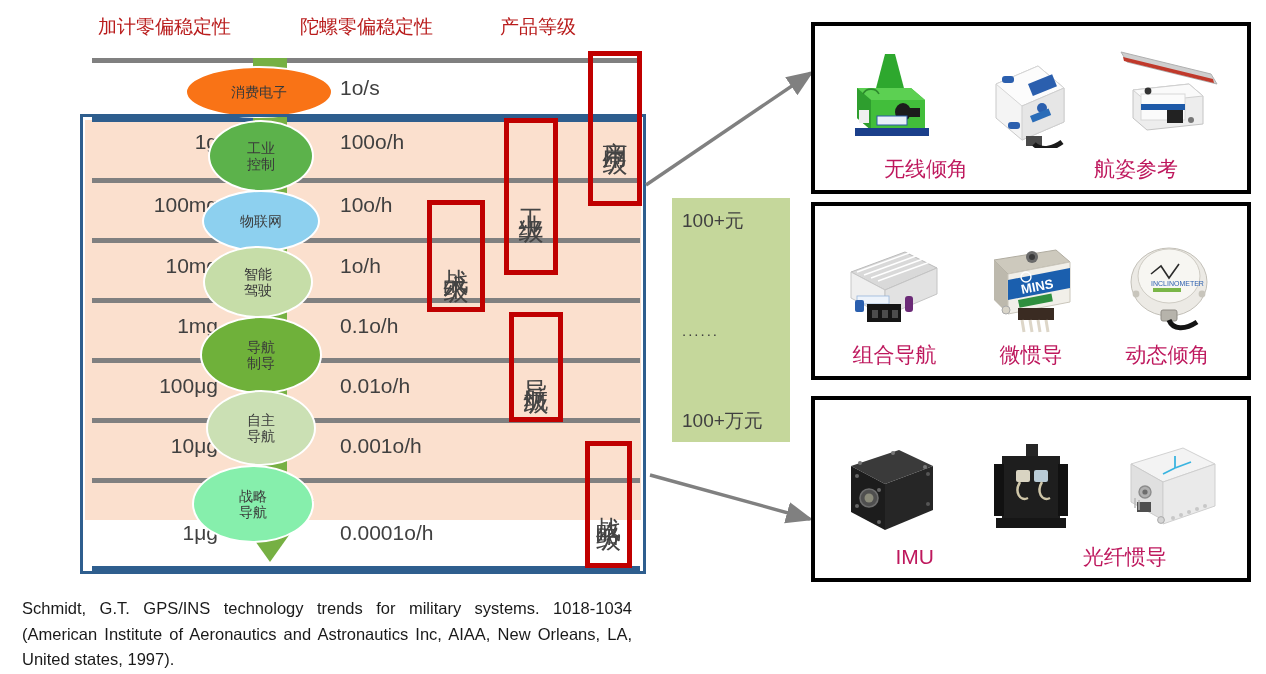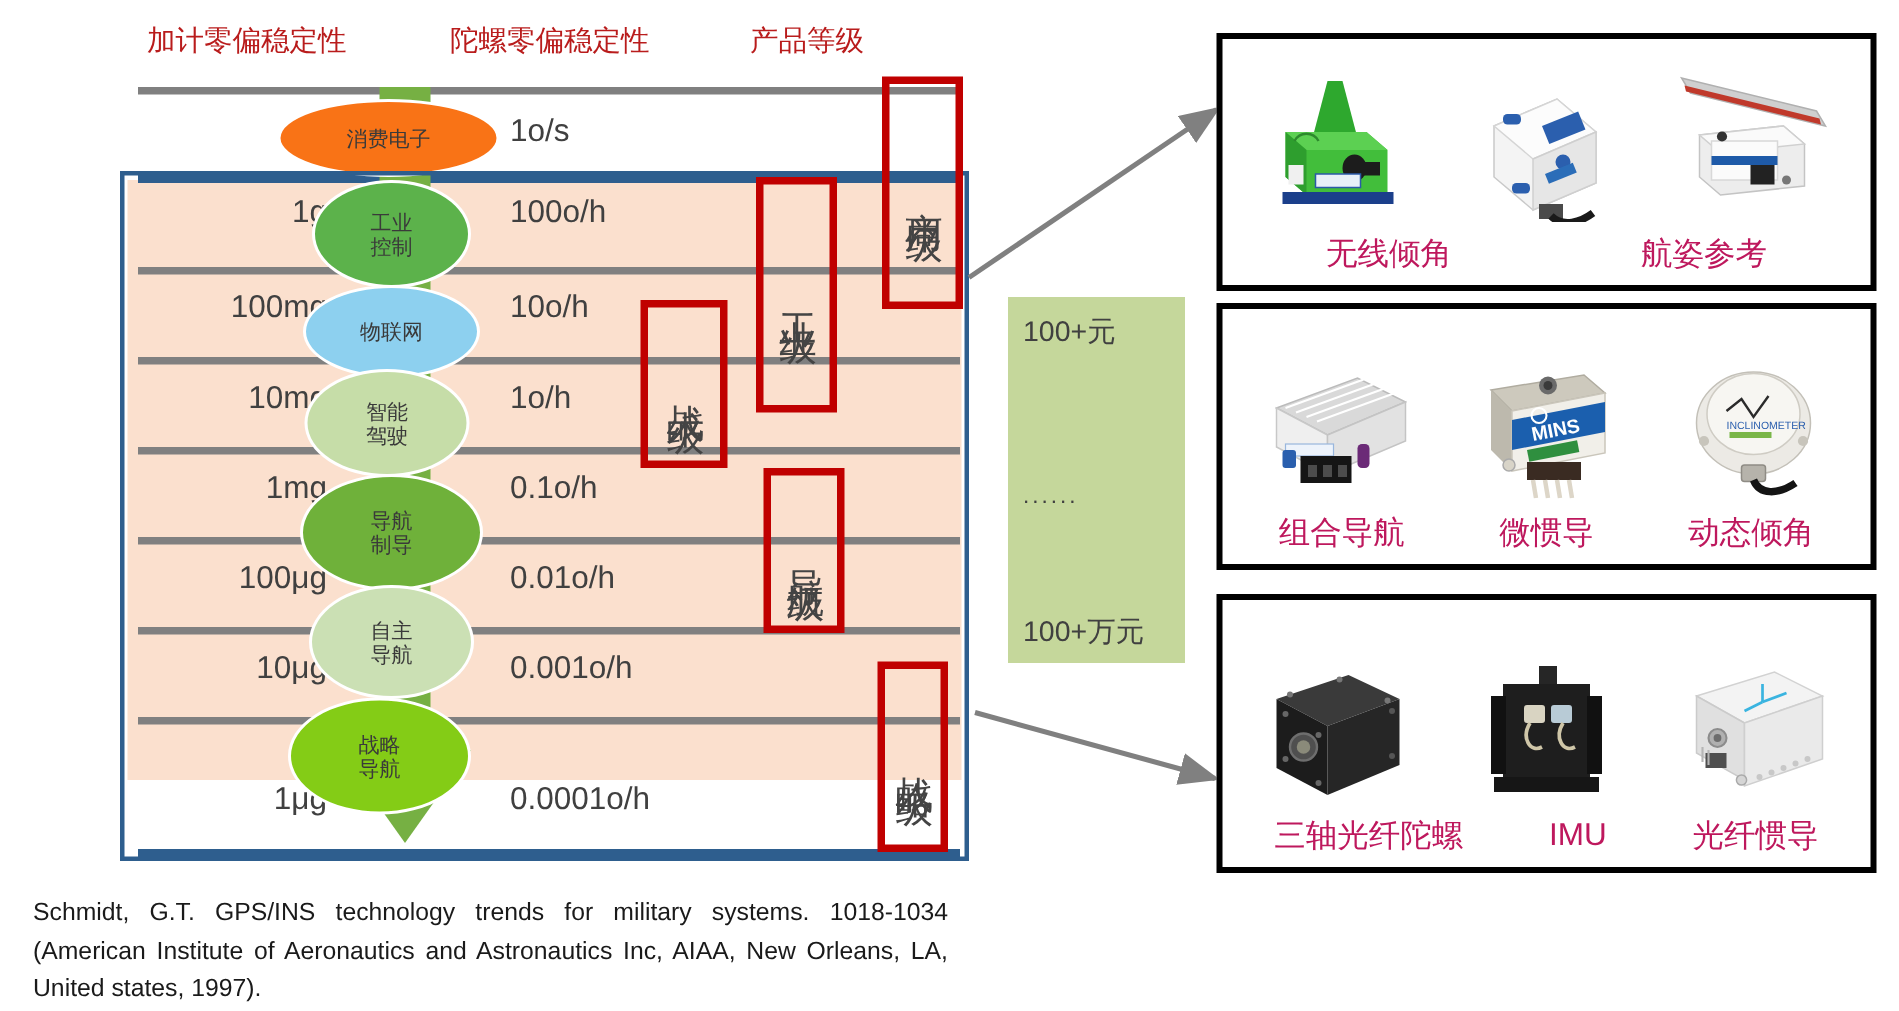--- a/index.html
+++ b/index.html
@@ -126,21 +126,21 @@
 <div class="abs bubble" style="left:200px;top:316px;width:122px;height:78px;background:#6FB13A;">
   <div><span>导航</span><br>
        <span>制导</span></div>
 </div>
 
 <div class="abs bubble" style="left:206px;top:390px;width:110px;height:76px;background:#CBE0B4;">
   <div><span>自主</span><br>
        <span>导航</span></div>
 </div>
 
-<div class="abs bubble" style="left:192px;top:465px;width:122px;height:78px;background:#84cc16;">
+<div class="abs bubble" style="left:192px;top:465px;width:122px;height:78px;background:#86efac;">
   <div><span>战略</span><br>
        <span>导航</span></div>
 </div>
 
 <div class="abs" id="blue-box"></div>
 
 <div class="abs grade-box" style="left:588px;top:51px;width:54px;height:155px;">
   <span>商用级</span>
 </div>
 
@@ -354,19 +354,18 @@
             <circle cx="70" cy="79" r="2"></circle>
           <circle cx="78" cy="76" r="2"></circle>
             <circle cx="86" cy="73" r="2"></circle>
           <circle cx="94" cy="70" r="2"></circle>
         </g>
         <circle cx="50" cy="84" r="3.4" fill="#d5d5d5" stroke="#aaa" stroke-width="1"></circle>
       </svg>
     </div>
   </div>
   <div class="panel-labels">
-    <span>三轴光纤陀螺</span>
     <span>IMU</span>
     <span>光纤惯导</span>
   </div>
 </div>
 
 <div class="abs" id="citation">Schmidt, G.T. GPS/INS technology trends for military systems. 1018-1034 (American Institute of Aeronautics and Astronautics Inc, AIAA, New Orleans, LA, United states, 1997).</div>
 
 </body></html>

